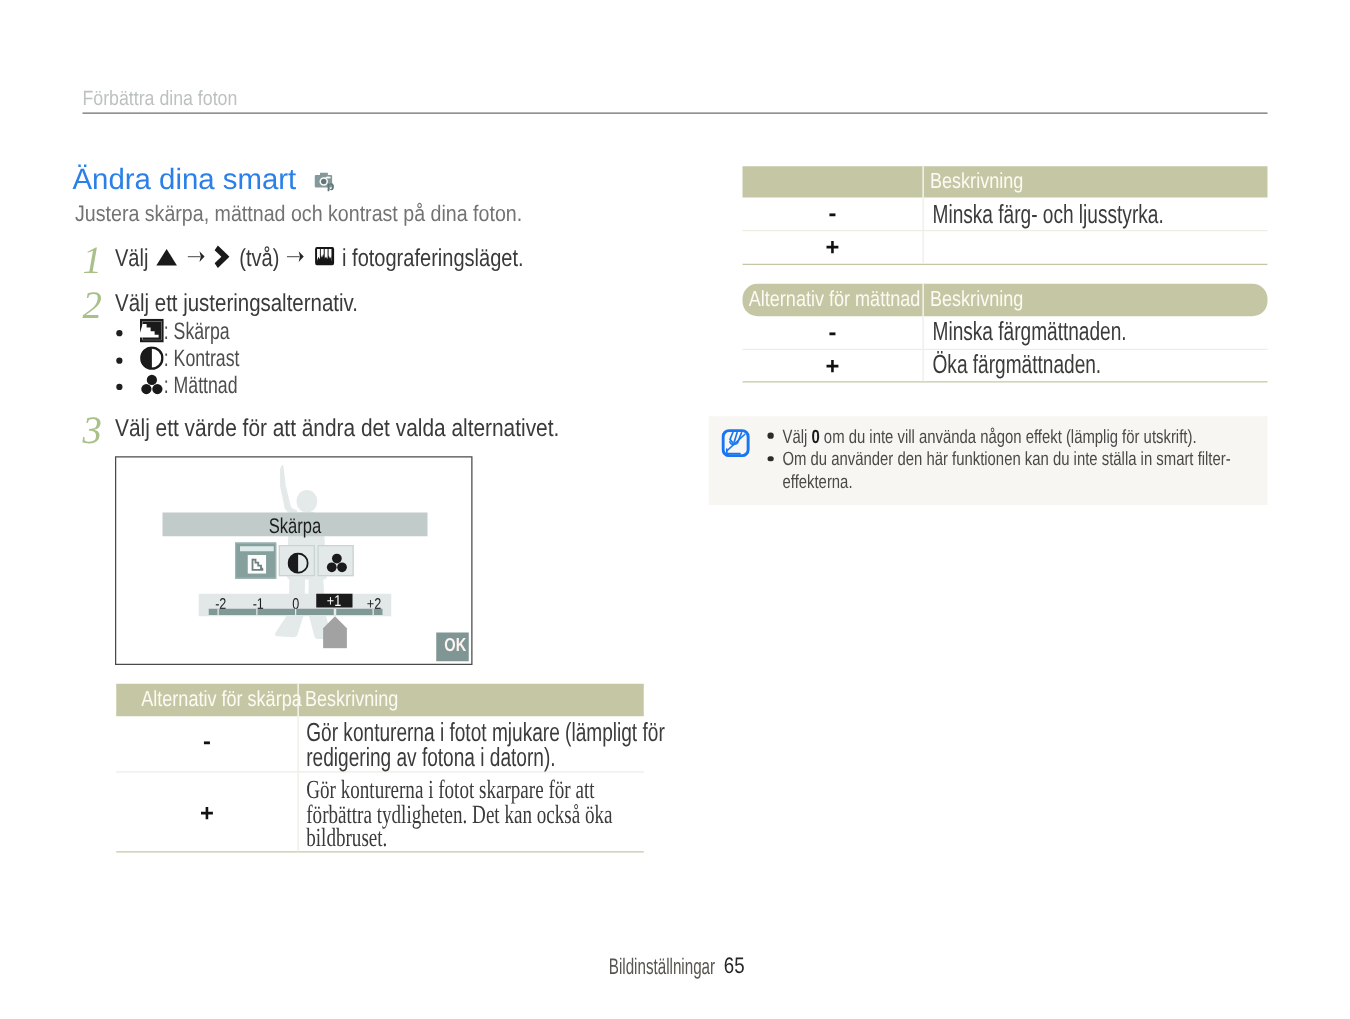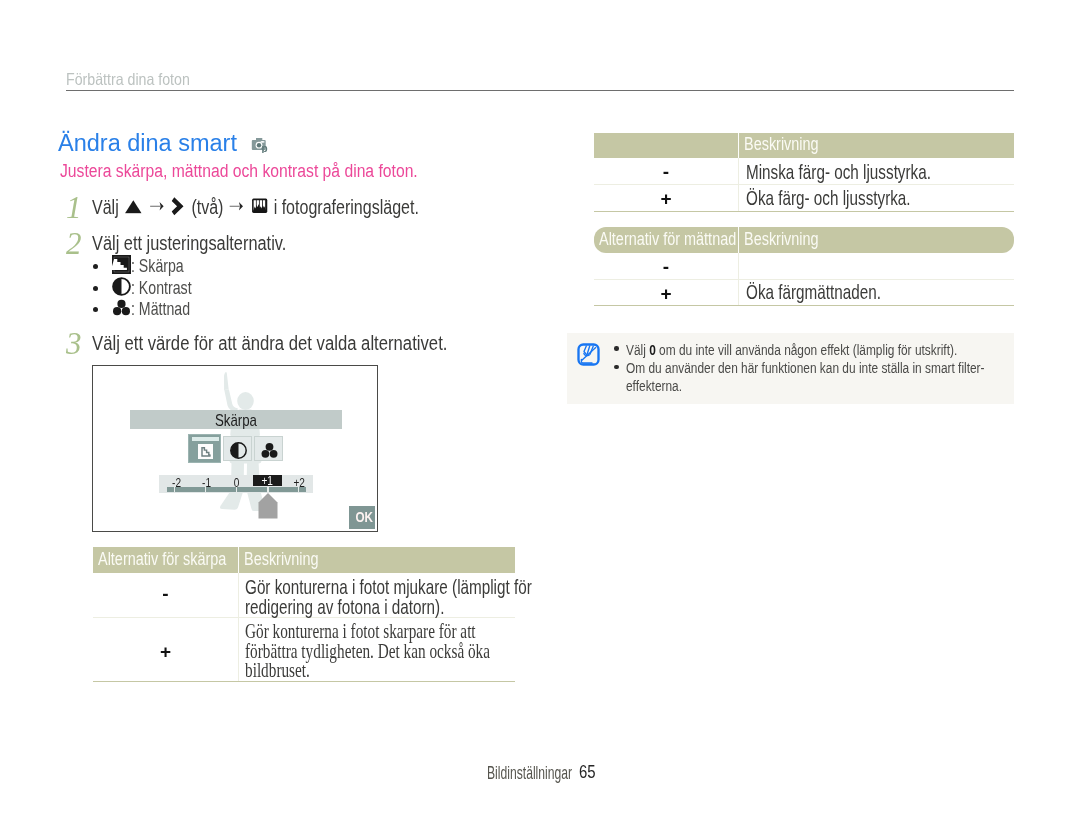--- a/index.html
+++ b/index.html
@@ -10,21 +10,21 @@
   
   .cond{display:inline-block;transform-origin:left top;white-space:nowrap;}
   .breadcrumb{position:absolute;left:66px;top:70px;font-size:16.5px;color:#bcc2c0;}
   .breadcrumb .cond{transform:scaleX(0.86);}
   .headrule{position:absolute;left:66px;top:89.5px;width:948px;height:1.2px;background:#6e6e6e;}
 
   
   .sec-title{position:absolute;left:58px;top:129.5px;font-size:23.5px;color:#2a80e8;}
   .sec-title .cond{transform:scaleX(1.0);}
   .sec-title-icon{position:absolute;left:251px;top:136.5px;}
-  .sec-intro{position:absolute;left:60px;top:161px;font-size:18px;color:#ec4899;}
+  .sec-intro{position:absolute;left:60px;top:161px;font-size:18px;color:#737373;}
   .sec-intro .cond{transform:scaleX(0.872);}
 
   
   .step-num{position:absolute;font-family:"Liberation Serif",serif;font-style:italic;
             font-size:31px;color:#a9c08b;font-weight:400;}
   .step-body{position:absolute;font-size:19.6px;color:#3a3a38;white-space:nowrap;
              transform-origin:left top;}
   .bullets{position:absolute;font-size:19px;color:#4d4d4b;}
   .bullet{position:absolute;white-space:nowrap;left:0;}
   .bullet .dot{position:absolute;left:1px;top:8.5px;width:5.4px;height:5.4px;border-radius:50%;background:#1f1f1f;}
@@ -240,21 +240,21 @@
     <svg class="knob" style="left:165px;top:127px;" width="20" height="26" viewBox="0 0 20 26">
       <path fill="#a2a2a2" d="M10 0 L19.5 9.5 V25.5 H0.5 V9.5 Z"></path>
     </svg>
     <div class="okbtn">
         <span><i>OK</i></span>
       </div>
   </div>
 
   <div class="tbl" style="left:93px;top:547px;width:422px;height:134px;">
     <div class="thead" style="width:422px;">
-      <div class="c1" style="width:145px;">
+      <div class="c1" style="width:145px;margin-left:15px;">
           <span>Alternativ för skärpa</span>
         </div>
       <div class="c2" style="left:145px;width:277px;">
           <span>Beskrivning</span>
         </div>
     </div>
     <div class="trow" style="top:25.8px;width:422px;height:44.5px;">
       <div class="opt" style="width:145px;">
           <i style="top:10px;">-</i>
         </div>
@@ -286,38 +286,38 @@
           <i style="top:3px;">-</i>
         </div>
       <div class="desc" style="left:151.8px;top:1.4px;">
           <div>Minska färg- och ljusstyrka.</div>
         </div>
     </div>
     <div class="trow last" style="top:51.6px;width:420px;height:26.6px;">
       <div class="opt" style="width:144px;">
           <i style="top:4px;">+</i>
         </div>
-      <div class="desc" style="left:151.8px;top:1.4px;">
-          <div>Öka färg- och ljusstyrka.</div>
-        </div>
     </div>
   </div>
 
   <div class="tbl" style="left:594px;top:227.2px;width:420px;height:77.8px;">
     <div class="thead" style="width:420px;border-radius:12px;">
       <div class="c1" style="width:144px;">
           <span>Alternativ för mättnad</span>
         </div>
       <div class="c2" style="left:144px;width:276px;">
           <span>Beskrivning</span>
         </div>
     </div>
     <div class="trow" style="top:25.8px;width:420px;height:25.8px;">
       <div class="opt" style="width:144px;">
           <i style="top:3px;">-</i>
+        </div>
+      <div class="desc" style="left:151.8px;top:1.4px;">
+          <div>Minska färgmättnaden.</div>
         </div>
     </div>
     <div class="trow last" style="top:51.6px;width:420px;height:26.6px;">
       <div class="opt" style="width:144px;">
           <i style="top:4px;">+</i>
         </div>
       <div class="desc" style="left:151.8px;top:1.4px;">
           <div>Öka färgmättnaden.</div>
         </div>
     </div>

